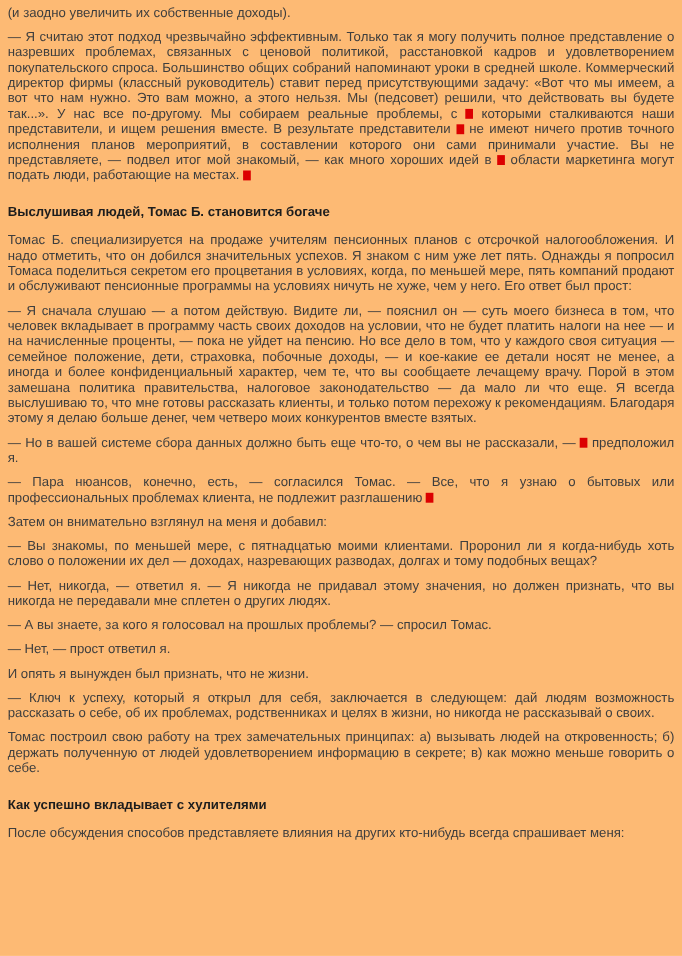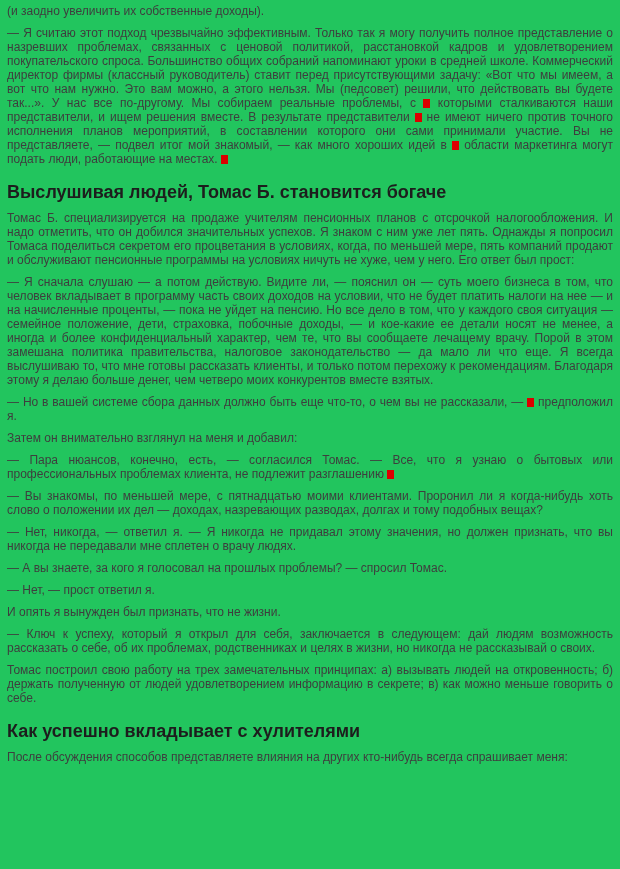--- a/index.html
+++ b/index.html
@@ -17,51 +17,51 @@
     line-height: 14px;
     color: #3e3e3e;
   }
 
   .para {
     margin: 0 0 8px 0;
     text-align: justify;
   }
 
   .heading {
-    font-size: 18px;
+    font-size: 12px;
     line-height: 15px;
     font-weight: 700;
     color: #1d1d1d;
     margin: 19px 0 11px 0;
     text-align: left;
   }
 
   .marker {
     display: inline-block;
     width: 7px;
     height: 9px;
     background: var(--marker-color, #dc0000);
     vertical-align: -1px;
   }
 </style>
 </head>
 <body>
 
-<div class="page" style="background: #22c55e; color: rgb(62, 62, 62);">
+<div class="page" style="background: #fdba74; color: rgb(62, 62, 62);">
   <div id="doc">
       <p class="para"><span>(и заодно увеличить их собственные доходы).</span></p>
       <p class="para"><span>— Я считаю этот подход чрезвычайно эффективным. Только так я могу получить полное представление о назревших проблемах, связанных с ценовой политикой, расстановкой кадров и удовлетворением покупательского спроса. Большинство общих собраний напоминают уроки в средней школе. Коммерческий директор фирмы (классный руководитель) ставит перед присутствующими задачу: «Вот что мы имеем, а вот что нам нужно. Это вам можно, а этого нельзя. Мы (педсовет) решили, что действовать вы будете так...». У нас все по-другому. Мы собираем реальные проблемы, с</span> <span class="marker"></span> <span>которыми сталкиваются наши представители, и ищем решения вместе. В результате представители</span> <span class="marker"></span> <span>не имеют ничего против точного исполнения планов мероприятий, в составлении которого они сами принимали участие. Вы не представляете, — подвел итог мой знакомый, — как много хороших идей в</span> <span class="marker"></span> <span>области маркетинга могут подать люди, работающие на местах.</span> <span class="marker"></span></p>
       <h2 class="heading" style="color: rgb(29, 29, 29);">Выслушивая людей, Томас Б. становится богаче</h2>
       <p class="para"><span>Томас Б. специализируется на продаже учителям пенсионных планов с отсрочкой налогообложения. И надо отметить, что он добился значительных успехов. Я знаком с ним уже лет пять. Однажды я попросил Томаса поделиться секретом его процветания в условиях, когда, по меньшей мере, пять компаний продают и обслуживают пенсионные программы на условиях ничуть не хуже, чем у него. Его ответ был прост:</span></p>
       <p class="para"><span>— Я сначала слушаю — а потом действую. Видите ли, — пояснил он — суть моего бизнеса в том, что человек вкладывает в программу часть своих доходов на условии, что не будет платить налоги на нее — и на начисленные проценты, — пока не уйдет на пенсию. Но все дело в том, что у каждого своя ситуация — семейное положение, дети, страховка, побочные доходы, — и кое-какие ее детали носят не менее, а иногда и более конфиденциальный характер, чем те, что вы сообщаете лечащему врачу. Порой в этом замешана политика правительства, налоговое законодательство — да мало ли что еще. Я всегда выслушиваю то, что мне готовы рассказать клиенты, и только потом перехожу к рекомендациям. Благодаря этому я делаю больше денег, чем четверо моих конкурентов вместе взятых.</span></p>
       <p class="para"><span>— Но в вашей системе сбора данных должно быть еще что-то, о чем вы не рассказали, —</span> <span class="marker"></span> <span>предположил я.</span></p>
+      <p class="para"><span>— Пара нюансов, конечно, есть, — согласился Томас. — Все, что я узнаю о бытовых или профессиональных проблемах клиента, не подлежит разглашению</span> <span class="marker"></span></p>
       <p class="para"><span>Затем он внимательно взглянул на меня и добавил:</span></p>
-      <p class="para"><span>— Пара нюансов, конечно, есть, — согласился Томас. — Все, что я узнаю о бытовых или профессиональных проблемах клиента, не подлежит разглашению</span> <span class="marker"></span></p>
       <p class="para"><span>— Вы знакомы, по меньшей мере, с пятнадцатью моими клиентами. Проронил ли я когда-нибудь хоть слово о положении их дел — доходах, назревающих разводах, долгах и тому подобных вещах?</span></p>
-      <p class="para"><span>— Нет, никогда, — ответил я. — Я никогда не придавал этому значения, но должен признать, что вы никогда не передавали мне сплетен о врачу людях.</span></p>
+      <p class="para"><span>— Нет, никогда, — ответил я. — Я никогда не придавал этому значения, но должен признать, что вы никогда не передавали мне сплетен о других людях.</span></p>
       <p class="para"><span>— А вы знаете, за кого я голосовал на прошлых проблемы? — спросил Томас.</span></p>
       <p class="para"><span>— Нет, — прост ответил я.</span></p>
       <p class="para"><span>И опять я вынужден был признать, что не жизни.</span></p>
       <p class="para"><span>— Ключ к успеху, который я открыл для себя, заключается в следующем: дай людям возможность рассказать о себе, об их проблемах, родственниках и целях в жизни, но никогда не рассказывай о своих.</span></p>
       <p class="para"><span>Томас построил свою работу на трех замечательных принципах: а) вызывать людей на откровенность; б) держать полученную от людей удовлетворением информацию в секрете; в) как можно меньше говорить о себе.</span></p>
       <h2 class="heading" style="color: rgb(29, 29, 29);">Как успешно вкладывает с хулителями</h2>
       <p class="para"><span>После обсуждения способов представляете влияния на других кто-нибудь всегда спрашивает меня:</span></p>
     </div>
 </div>
 

